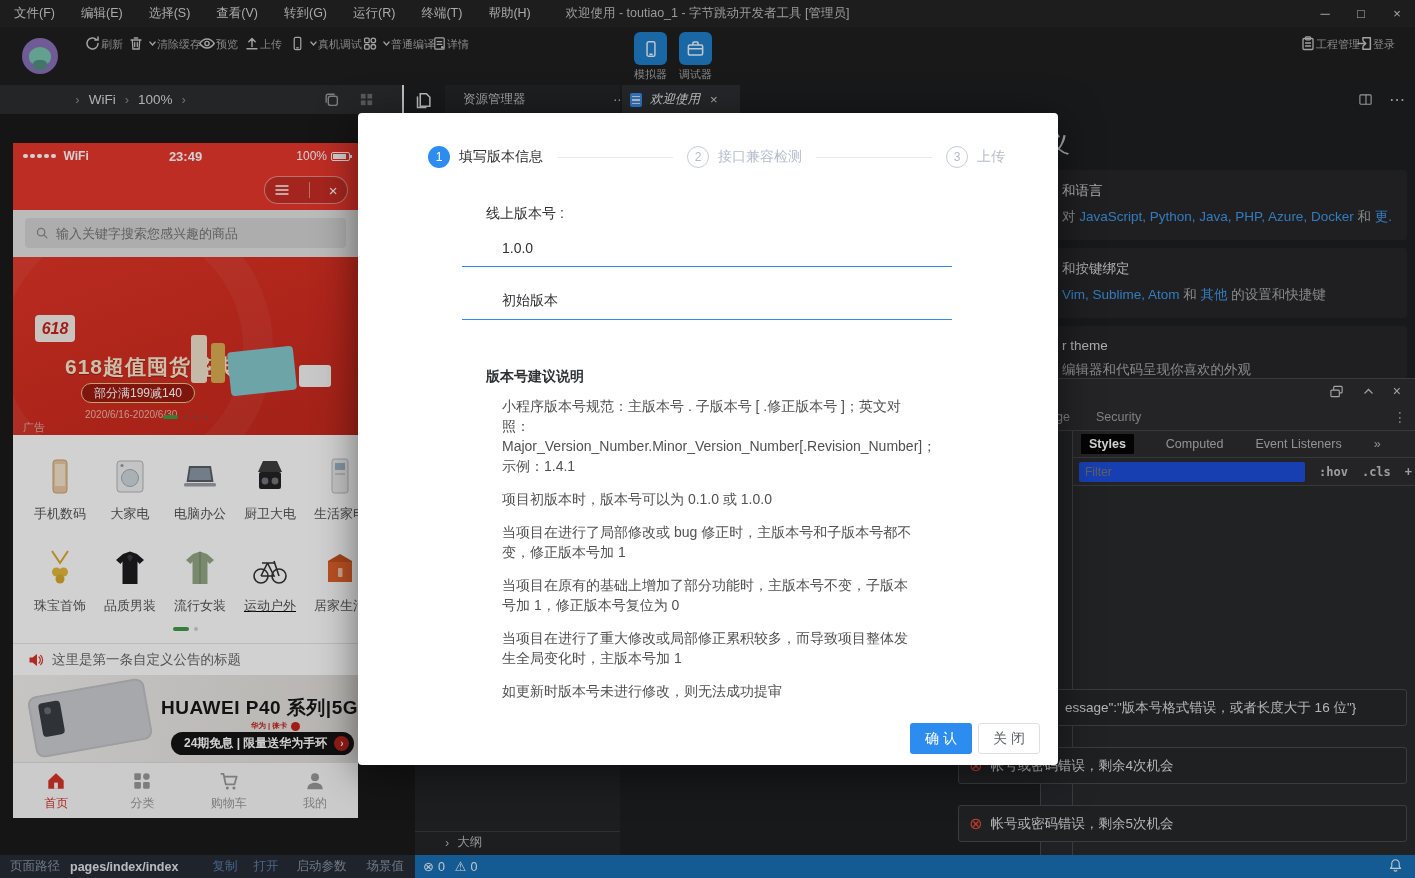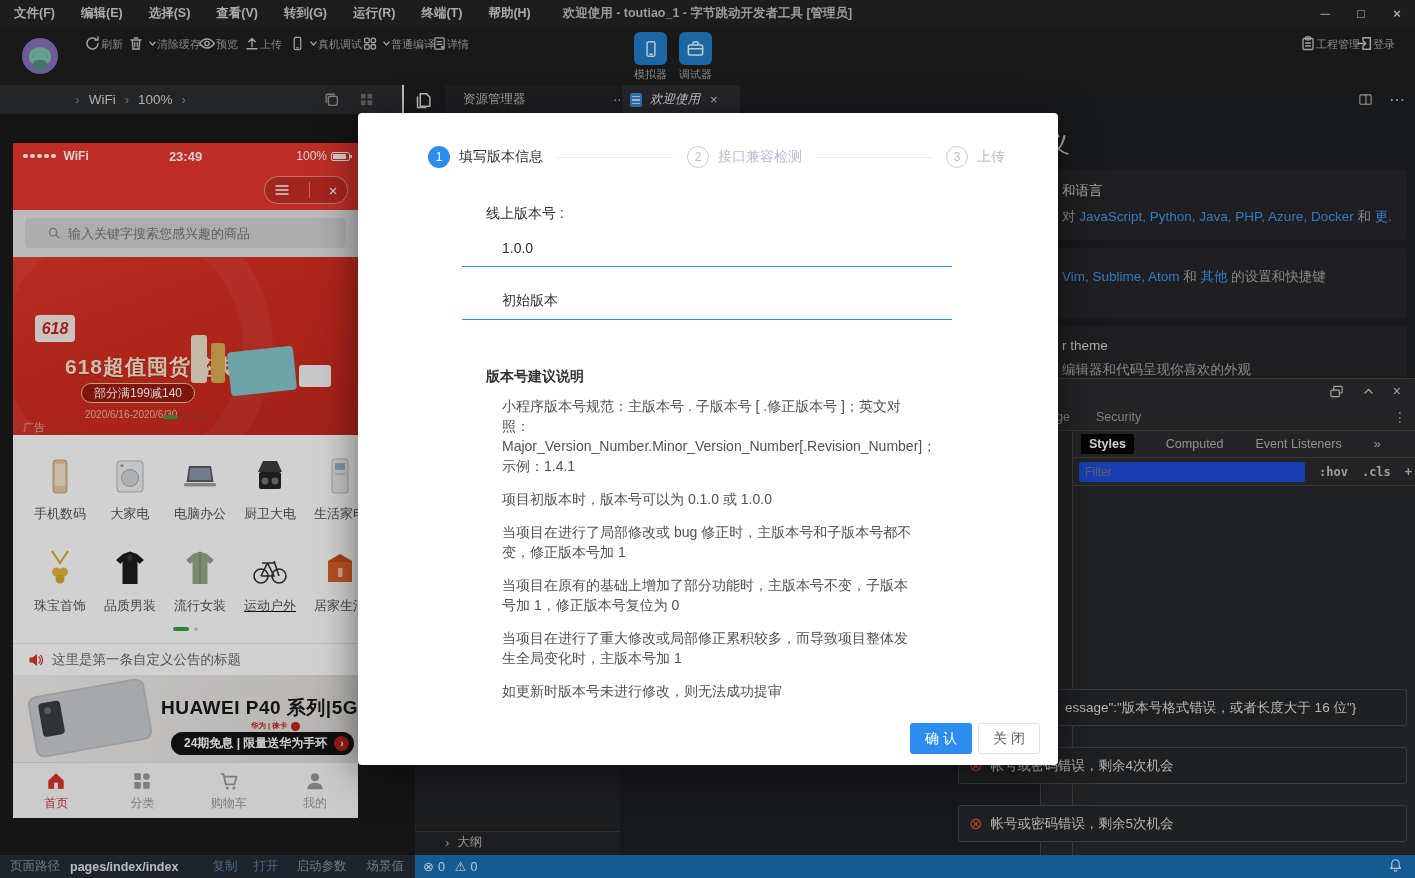--- a/index.html
+++ b/index.html
@@ -3,21 +3,21 @@
 <meta charset="utf-8">
 <style>
   * { margin:0; padding:0; box-sizing:border-box; }
   html,body { background:#000; }
   body { font-family:"Liberation Sans","DejaVu Sans",sans-serif; }
   .app { position:relative; width:1415px; height:878px; overflow:hidden; background:#1a1a1a; }
   .abs { position:absolute; }
   svg { display:block; }
 
   
-  .titlebar { left:0; top:0; width:1415px; height:27px; background:#242424; color:#d0d0d0; font-size:12.5px; display:flex; align-items:center;font-weight:bold; }
+  .titlebar { left:0; top:0; width:1415px; height:27px; background:#242424; color:#d0d0d0; font-size:12.5px; display:flex; align-items:center; }
   .menus { display:flex; gap:26px; padding-left:14px; }
   .menus span { cursor:default; }
   .wintitle { position:absolute; left:0; right:0; text-align:center; color:#bdbdbd; pointer-events:none; }
   .winctrls { position:absolute; right:0; top:0; height:27px; display:flex; }
   .winctrls span { width:36px; height:27px; display:flex; align-items:center; justify-content:center; color:#cfcfcf; font-size:13px; }
 
   
   .toolbar { left:0; top:27px; width:1415px; height:58px; background:#1f1f1f; }
   .avatar { position:absolute; left:22px; top:11px; width:36px; height:36px; border-radius:50%; background:#8a6fb8; overflow:hidden; }
   .avatar i { position:absolute; left:7px; top:9px; width:22px; height:18px; border-radius:50% 50% 40% 40%; background:#7ac4b0; }
@@ -56,21 +56,21 @@
   .sigdots i { width:4.5px; height:4.5px; border-radius:50%; background:#fff; }
   .ptime { position:absolute; left:0; right:0; text-align:center; font-weight:bold; font-size:13px; }
   .pbat { position:absolute; right:8px; display:flex; align-items:center; gap:4px; }
   .batshell { width:19px; height:9px; border:1px solid #fff; border-radius:2px; position:relative; }
   .batshell i { position:absolute; left:1px; top:1px; bottom:1px; width:13px; background:#fff; }
   .batshell b { position:absolute; right:-3px; top:2px; width:2px; height:3px; background:#fff; }
   .pheader { position:absolute; left:0; top:26px; width:345px; height:41px; background:#e8382c; }
   .capsule { position:absolute; right:10px; top:7px; width:84px; height:28px; border:1px solid rgba(255,255,255,.45); background:rgba(60,8,5,.18); border-radius:14px; display:flex; align-items:center; justify-content:space-around; color:#fff; }
   .capsule .sep { width:1px; height:16px; background:rgba(255,255,255,.45); }
   .psearch { position:absolute; left:0; top:67px; width:345px; height:47px; background:#e5e5e5; }
-  .sbar { position:absolute; left:12px; top:8px; width:321px; height:30px; background:#d4d4d4; border-radius:4px; display:flex; align-items:center; color:#8b8b8b;padding-left:12px; }
+  .sbar { position:absolute; left:12px; top:8px; width:321px; height:30px; background:#d4d4d4; border-radius:4px; display:flex; align-items:center; color:#8b8b8b; }
   .sbar input { border:none; outline:none; background:transparent; font-size:13px; color:#8b8b8b; width:270px; font-family:inherit; }
   .banner { position:absolute; left:0; top:114px; width:345px; height:178px; background:linear-gradient(160deg,#e23527,#cf2b1f 70%,#c52a1e); overflow:hidden; }
   .bring { position:absolute; left:-40px; top:-60px; width:300px; height:300px; border:30px solid rgba(255,255,255,.05); border-radius:50%; }
   .badge618 { position:absolute; left:22px; top:58px; width:40px; height:27px; background:#f6f0ea; border-radius:4px; color:#c3271d; font-weight:bold; font-style:italic; font-size:16px; display:flex; align-items:center; justify-content:center; }
   .btitle { position:absolute; left:52px; top:96px; font-size:21px; font-weight:bold; color:#f8ead0; letter-spacing:1px; text-shadow:0 1px 0 rgba(120,20,10,.6); white-space:nowrap; }
   .bpill { position:absolute; left:68px; top:126px; height:20px; padding:0 12px; border:1px solid #e8c88a; background:#9c1b12; border-radius:10px; color:#fff; font-size:12px; display:flex; align-items:center; white-space:nowrap; }
   .bdate { position:absolute; left:72px; top:152px; font-size:10px; color:#e9b9ad; }
   .prod1 { position:absolute; left:178px; top:78px; width:16px; height:48px; background:#efe3cc; border-radius:3px; }
   .prod2 { position:absolute; left:198px; top:86px; width:14px; height:40px; background:#dcae52; border-radius:3px; }
   .prod3 { position:absolute; left:216px; top:92px; width:66px; height:44px; background:#84c8cc; border-radius:4px; transform:rotate(-6deg); }
@@ -386,20 +386,21 @@
     </div>
   </div>
   <div class="abs editorbg"></div>
 
   <div class="abs wheading">义</div>
   <div class="wcard" style="top:170px;">
     <div class="wt">和语言</div>
     <div class="wl"><span>对 </span><span class="lnk">JavaScript, Python, Java, PHP, Azure, Docker</span><span> 和 </span><span class="lnk">更...</span></div>
   </div>
   <div class="wcard" style="top:248px;">
+    <div class="wt">和按键绑定</div>
     <div class="wl"><span class="lnk">Vim, Sublime, Atom</span><span> 和 </span><span class="lnk">其他</span><span> 的设置和快捷键</span></div>
   </div>
   <div class="wcard" style="top:326px;height:52px;">
     <div class="wt">r theme</div>
     <div class="wl">编辑器和代码呈现你喜欢的外观</div>
   </div>
 
   <div class="abs phone">
     <div class="pstatus">
       <span class="sigdots">

